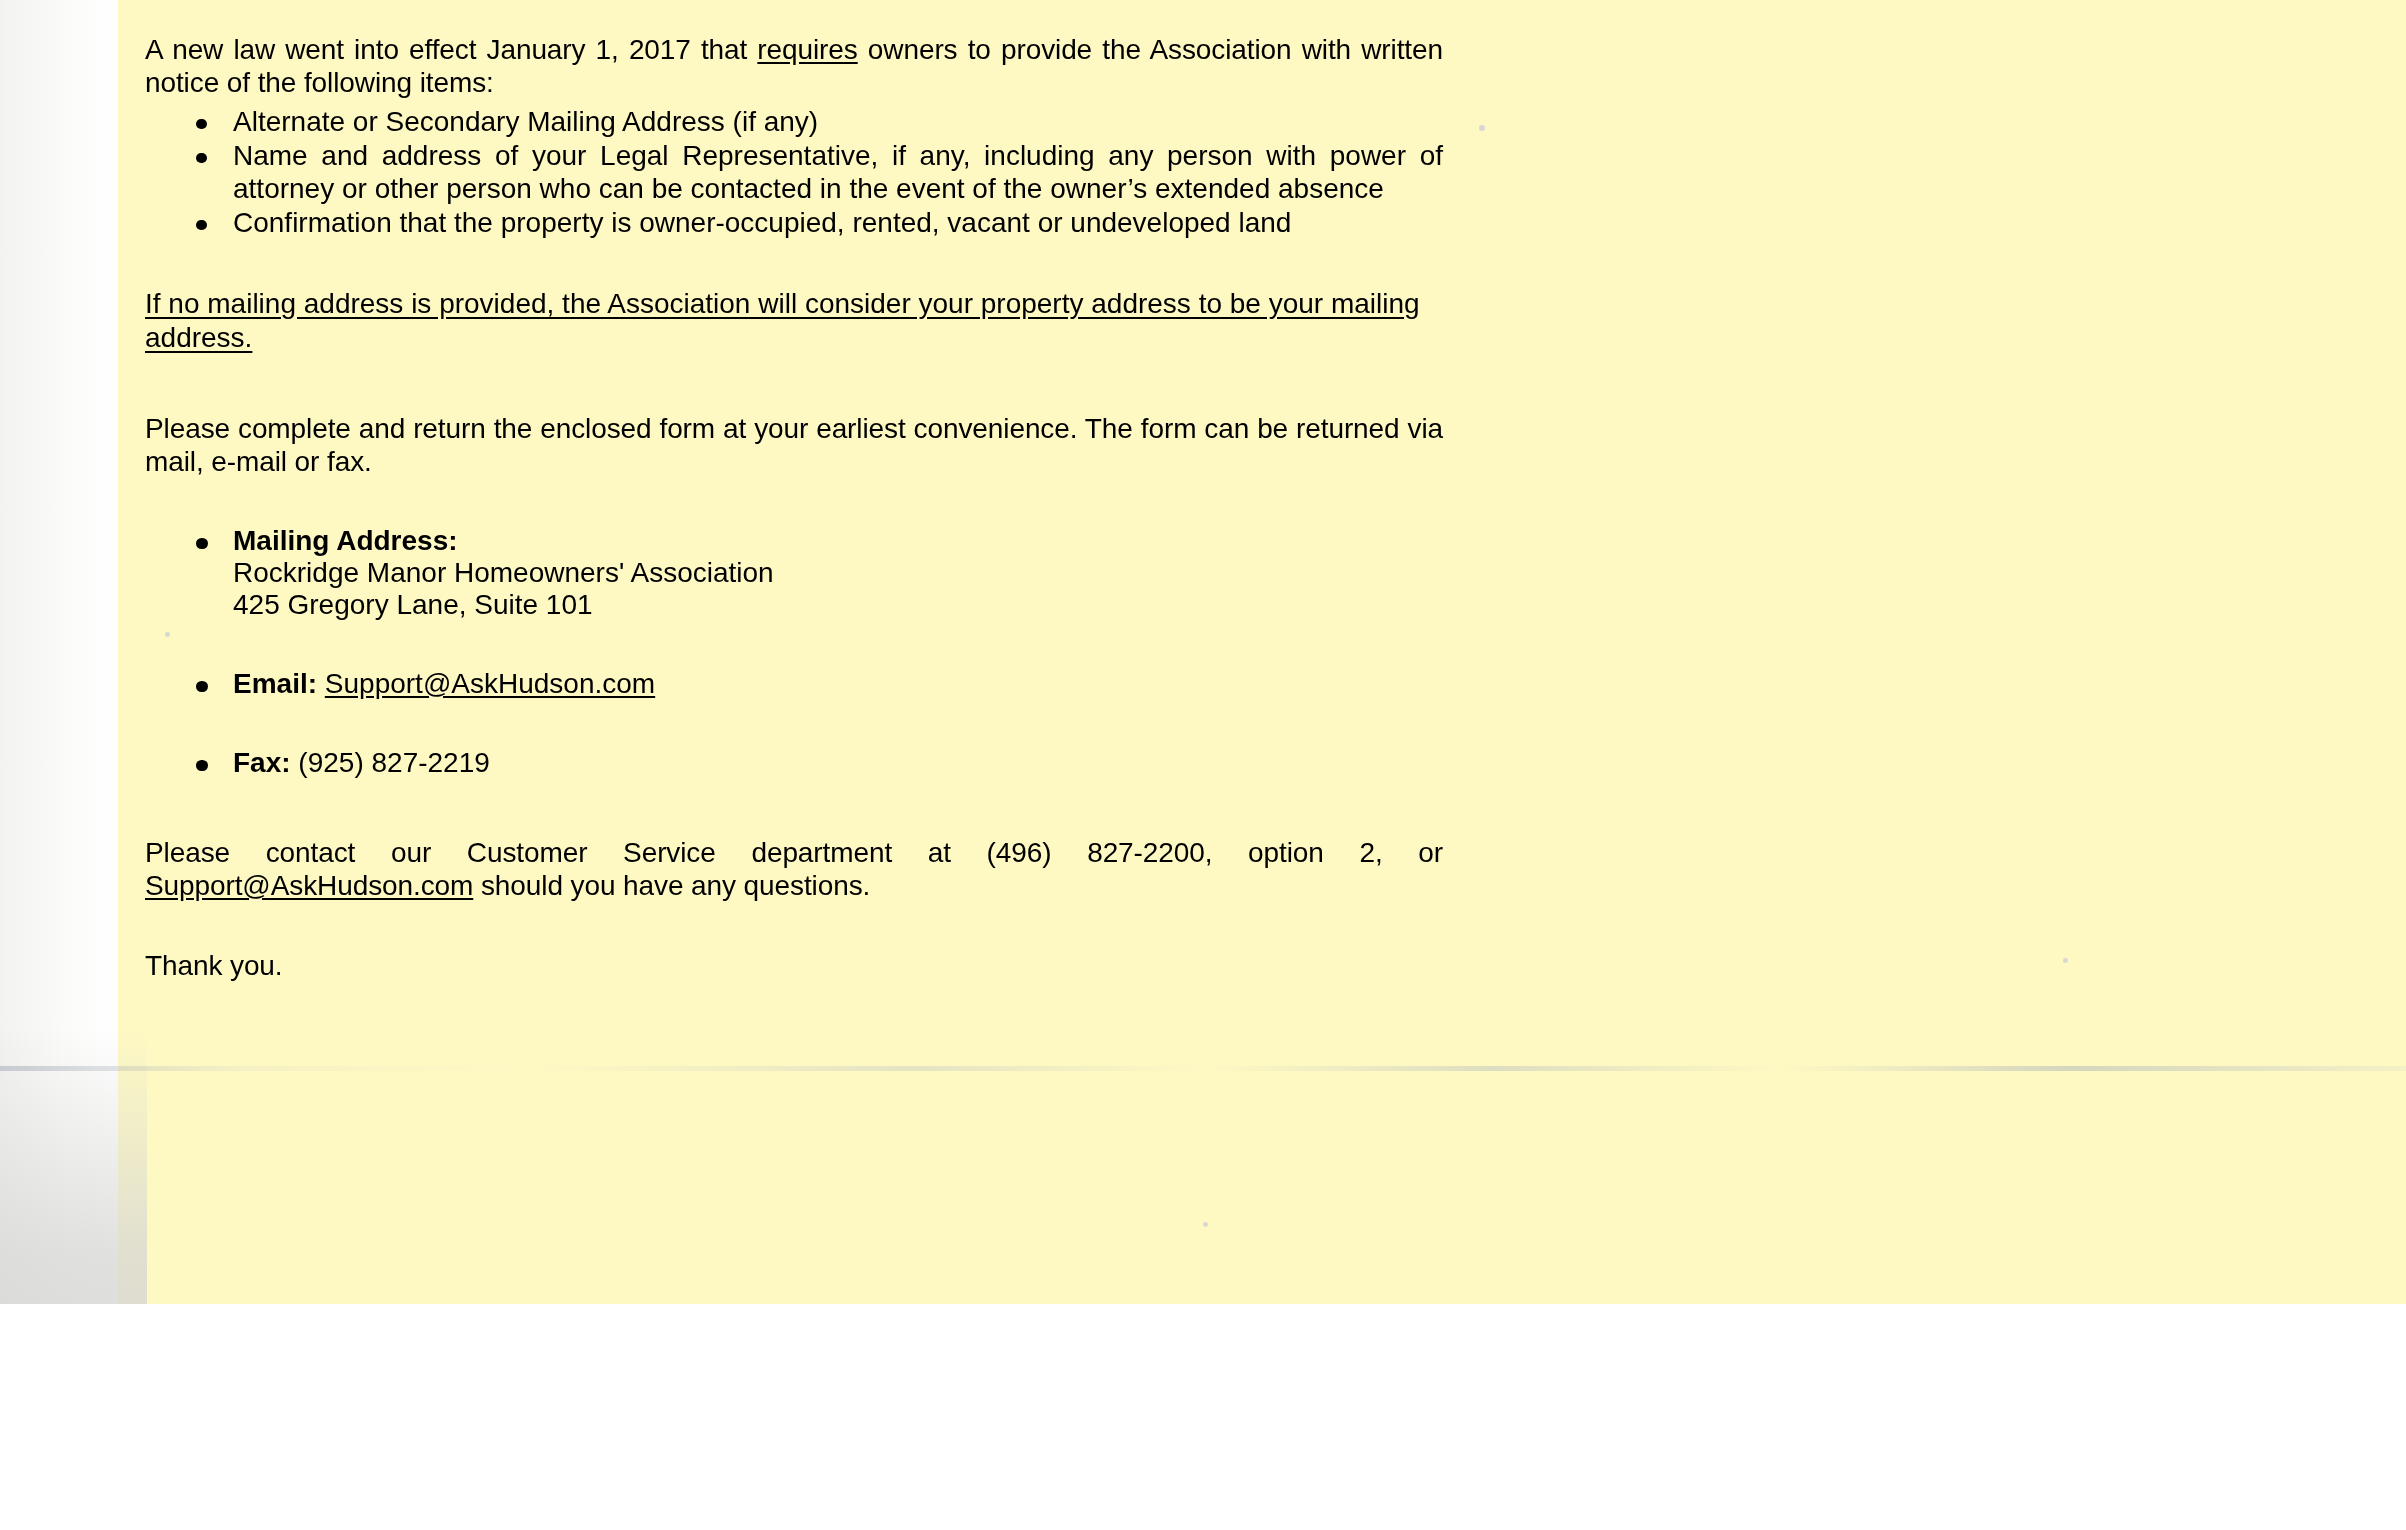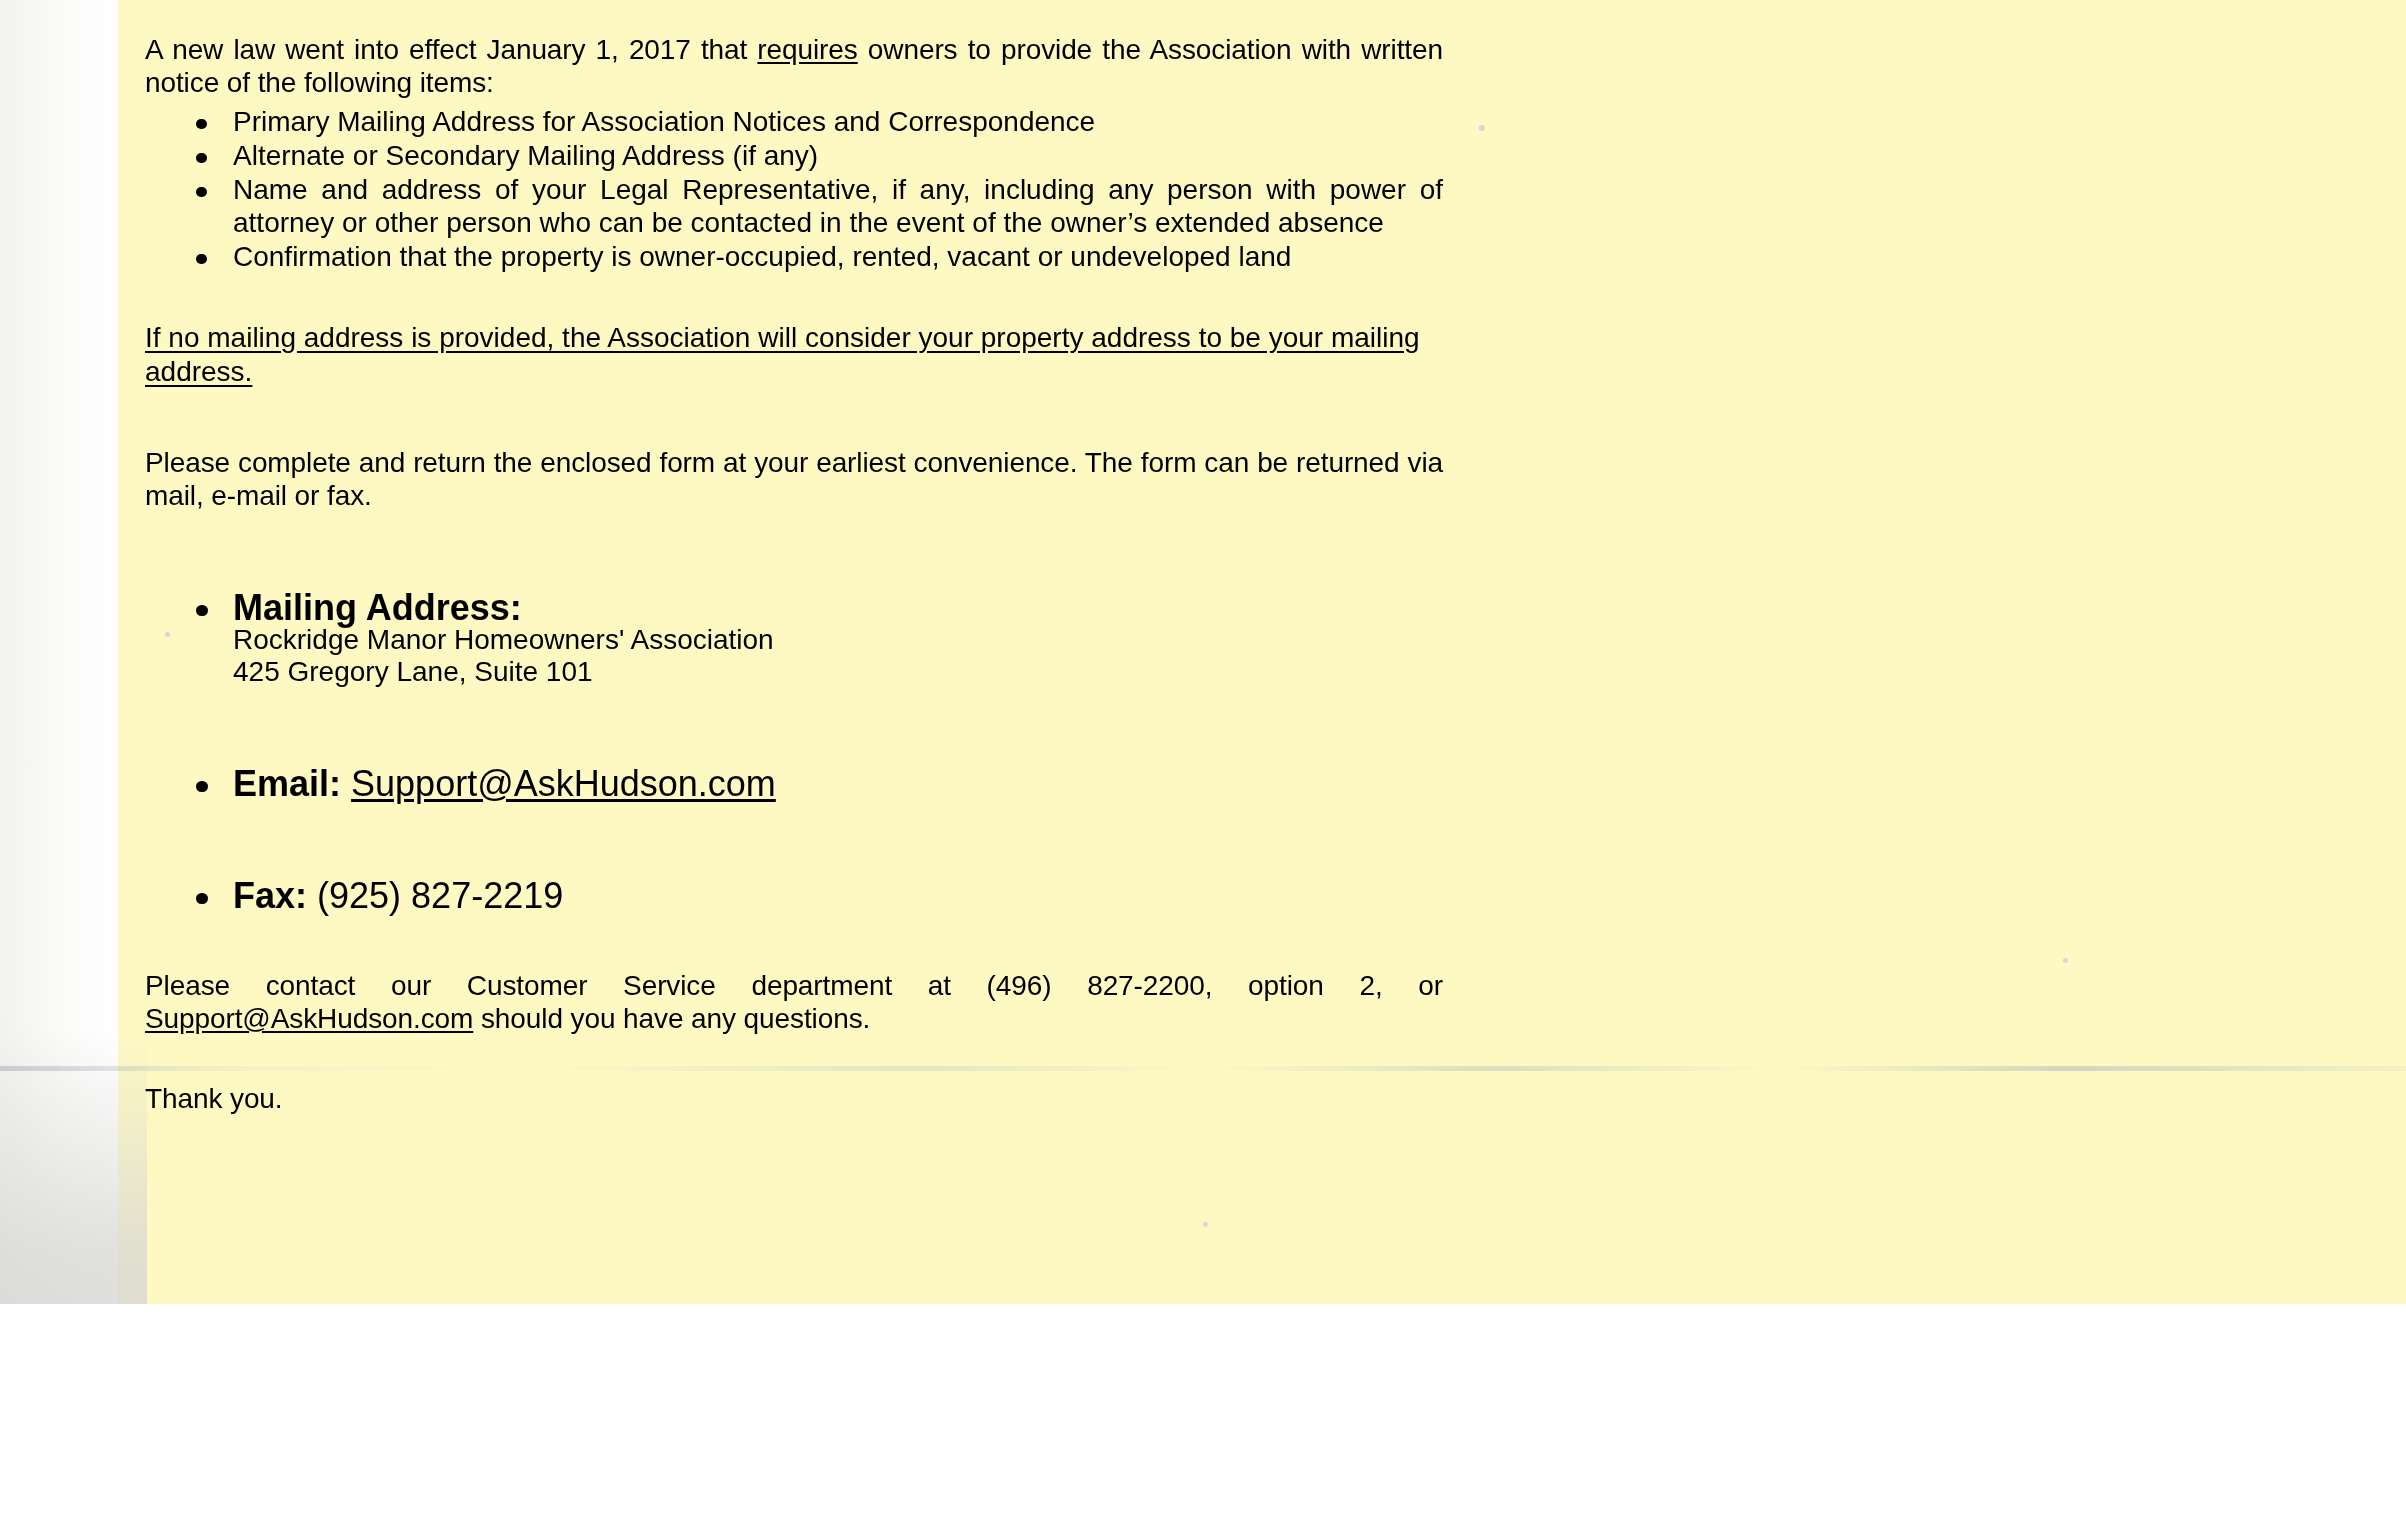--- a/index.html
+++ b/index.html
@@ -119,24 +119,23 @@
   }
 
   ul.contact {
     list-style: none;
     margin: 0;
     padding: 0;
   }
   ul.contact > li {
     position: relative;
     padding-left: 88px;
-    font-size: 36px;
+    font-size: 28px;
     line-height: 32px;
     margin-bottom: 0;
-    margin-top: 33px;
   }
   ul.contact > li::before {
     content: "";
     position: absolute;
     left: 51px;
     top: 12.7px;
     width: 11.8px;
     height: 11.8px;
     background: #000;
     border-radius: 50%;
@@ -161,21 +160,20 @@
   <div class="scan-speck" style="left:165px; top:632px; width:4.9px; height:4.9px;"></div>
   <div class="scan-speck" style="left:2063px; top:958px; width:4.9px; height:4.9px;"></div>
   <div class="scan-speck" style="left:1203px; top:1222px; width:4.9px; height:4.9px;"></div>
   <div class="scan-speck" style="left:1201px; top:1509px; width:4.9px; height:4.9px;"></div>
 
   <div class="content">
 
     <p class="para"><span>A new law went into effect January 1, 2017 that </span><span class="u">requires</span><span> owners to provide the Association with written notice of the following items:</span></p>
 
     <ul class="bullets">
-      <li class="lastline">Primary Mailing Address for Association Notices and Correspondence</li>
       <li class="lastline">Alternate or Secondary Mailing Address (if any)</li>
       <li>Name and address of your Legal Representative, if any, including any person with power of attorney or other person who can be contacted in the event of the owner’s extended absence</li>
       <li class="lastline">Confirmation that the property is owner-occupied, rented, vacant or undeveloped land</li>
     </ul>
 
     <div class="gap-48"></div>
 
     <div class="underlined-block"><span>If no mailing address is provided, the Association will consider your property address to be your mailing address.</span></div>
 
     <div class="gap-58"></div>

